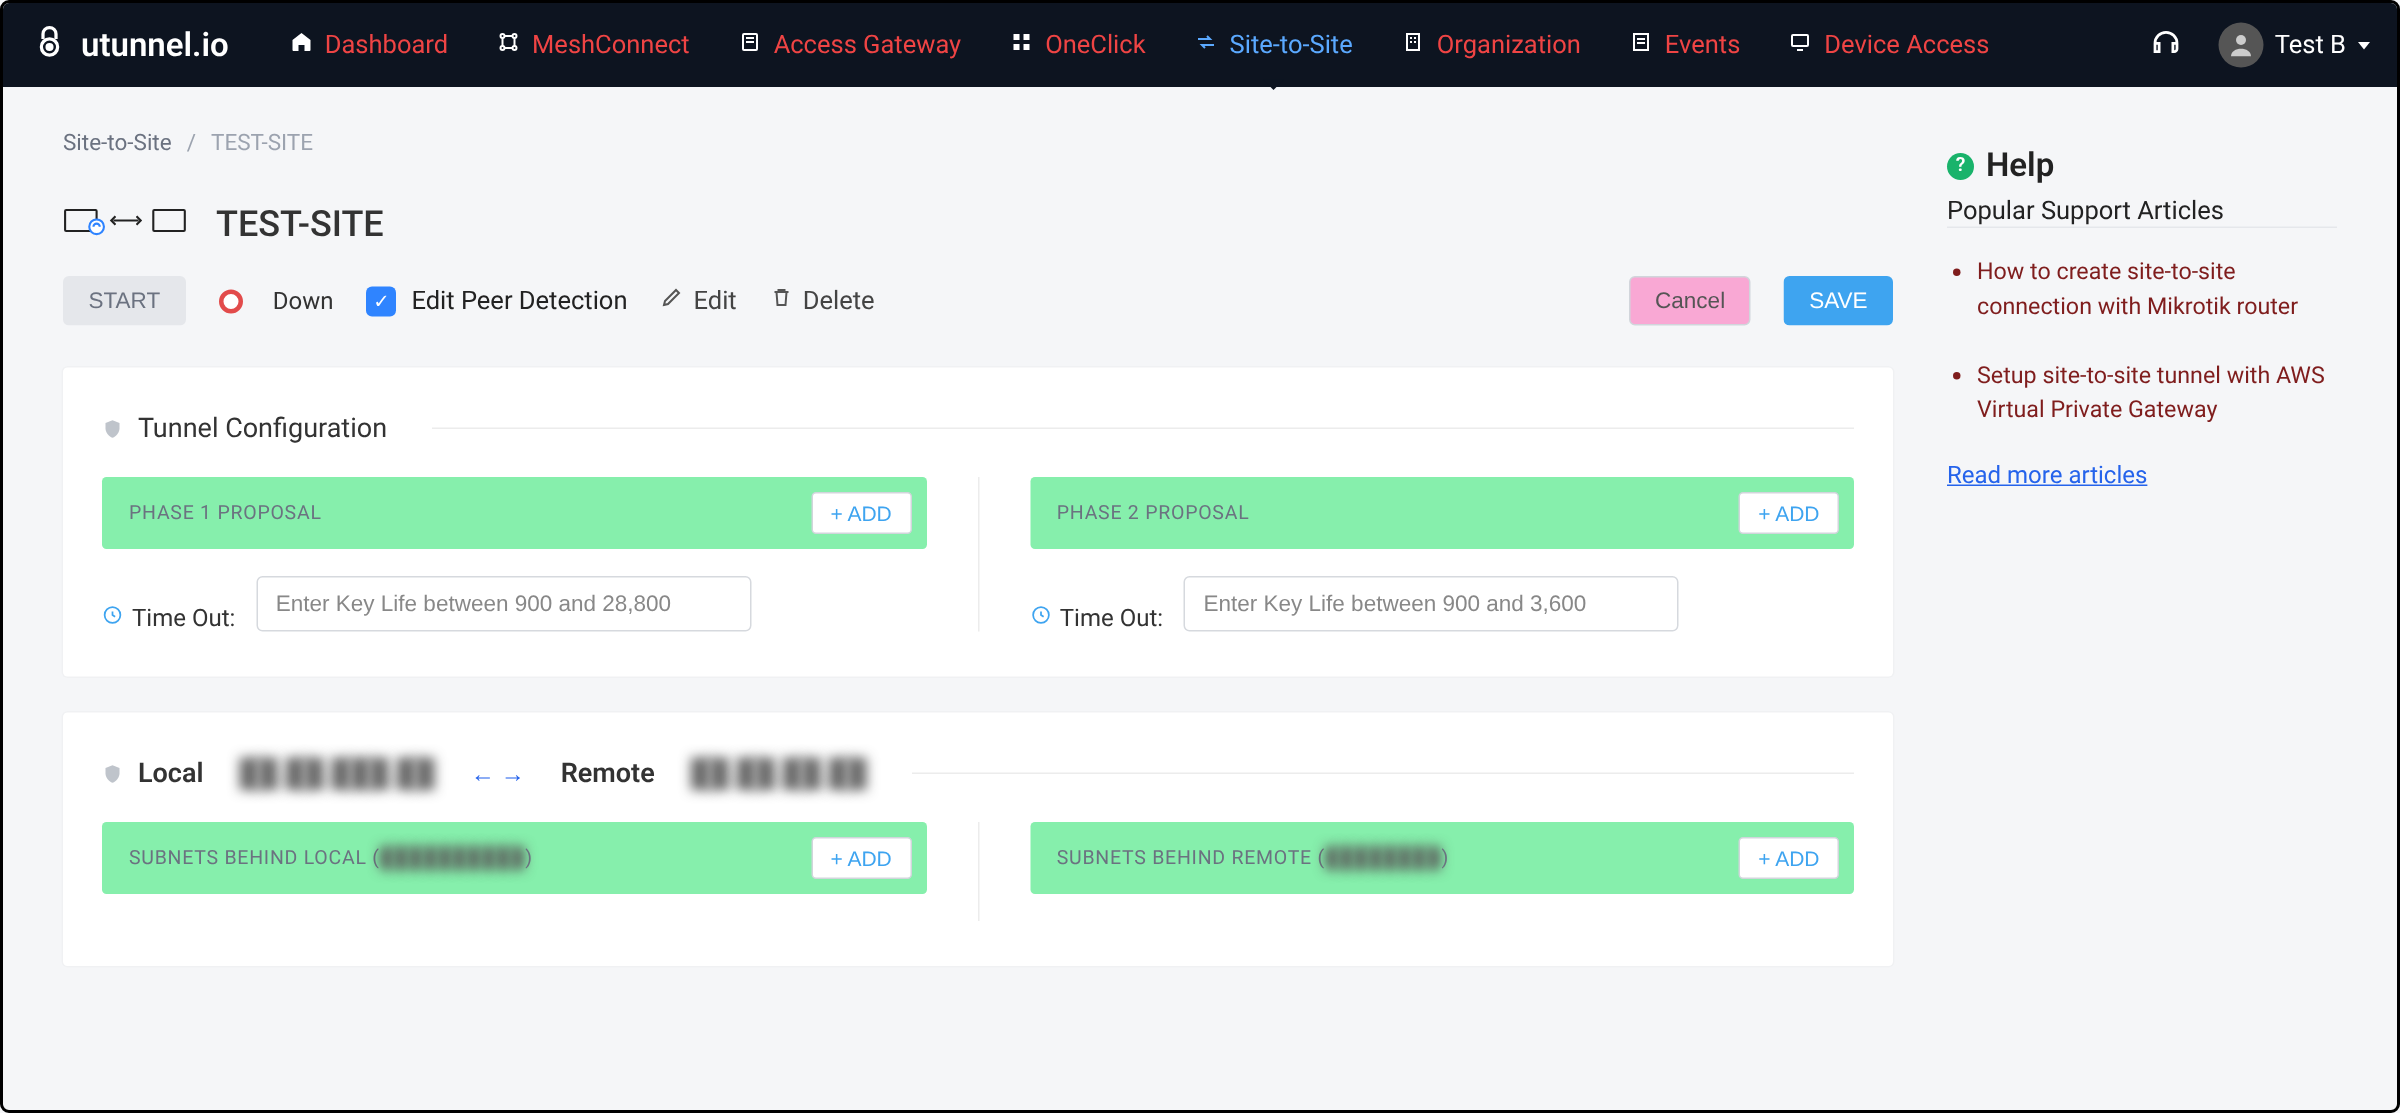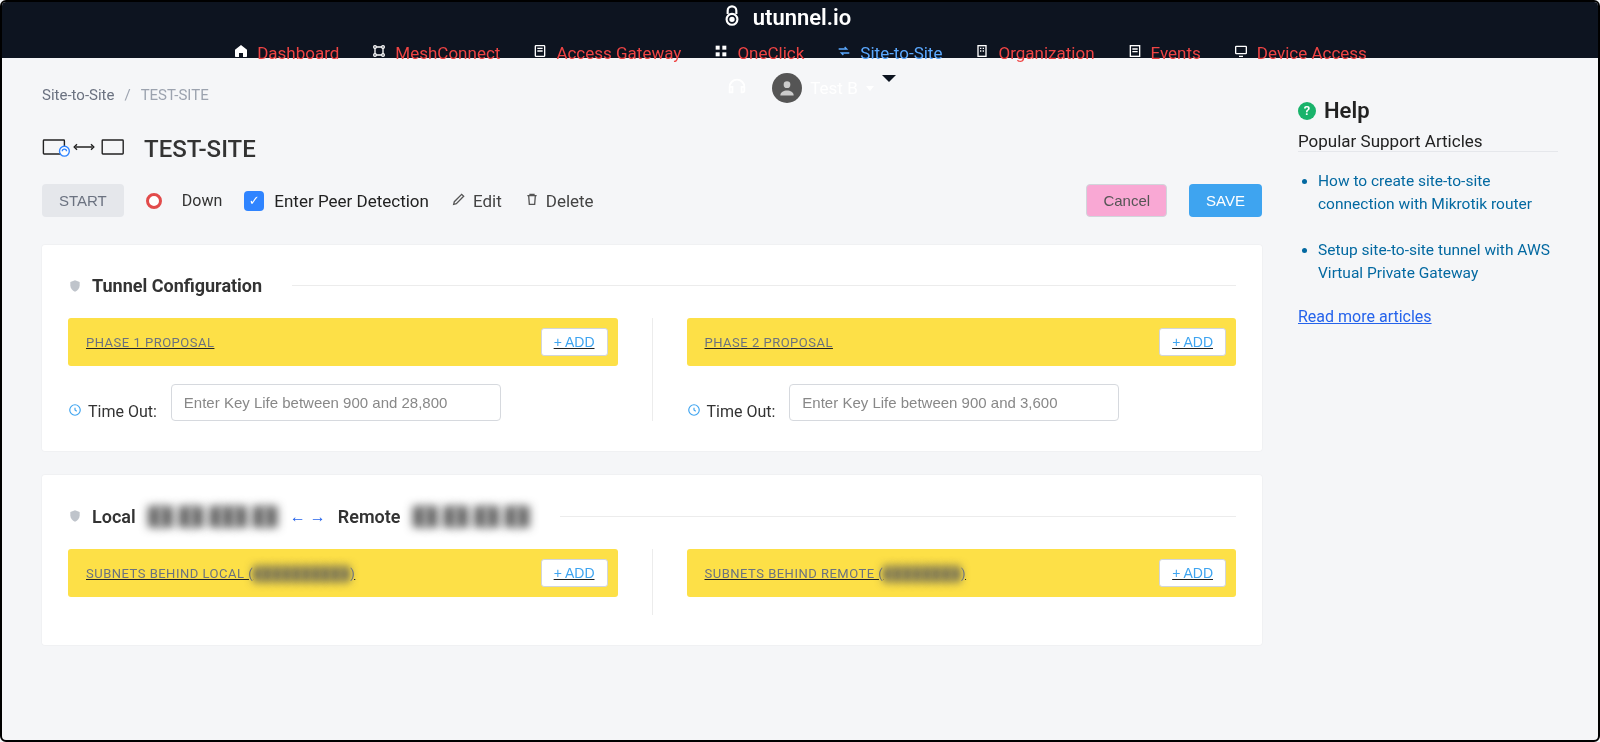--- a/index.html
+++ b/index.html
@@ -1,20 +1,20 @@
 <!DOCTYPE html>
 <html><head>
 <meta charset="utf-8">
 <style>
   * { box-sizing: border-box; margin: 0; padding: 0; }
   html, body { height: 100%; width: 100%; font-family: -apple-system, BlinkMacSystemFont, "Segoe UI", Roboto, Arial, sans-serif; background: #f5f6f8; color: #222; }
   body { border: 2px solid #000; border-radius: 6px; overflow: hidden; }
 
   
-  .topnav { background: #0d1420; color: #fff; height: 56px; display: flex; align-items: center; padding: 0 18px; gap: 10px; flex-direction: column; }
+  .topnav { background: #0d1420; color: #fff; height: 56px; display: flex; align-items: center; padding: 0 18px; gap: 10px; }
   .brand { display: flex; align-items: center; gap: 8px; font-weight: 600; font-size: 22px; margin-right: 30px; }
   .brand svg { width: 26px; height: 26px; }
   .nav-items { display: flex; align-items: center; gap: 32px; flex: 1; }
   .nav-item { display: flex; align-items: center; gap: 8px; font-size: 17px; cursor: pointer; position: relative; color: #ef4444; }
   .nav-item.active { color: #5ba9ff; }
   .nav-item svg { width: 16px; height: 16px; }
   .nav-caret { position: absolute; bottom: -19px; left: 50%; transform: translateX(-50%); width: 0; height: 0; border-left: 7px solid transparent; border-right: 7px solid transparent; border-top: 7px solid #0d1420; }
   .nav-right { display: flex; align-items: center; gap: 24px; }
   .nav-user { display: flex; align-items: center; gap: 8px; cursor: pointer; font-size: 17px; }
   .avatar { width: 30px; height: 30px; background: #555; border-radius: 50%; display: flex; align-items: center; justify-content: center; }
@@ -49,49 +49,49 @@
   .link-action svg { width: 16px; height: 16px; stroke: #555; }
   .spacer { flex: 1; }
   .btn-cancel { background: #f9a8d4; border: 1px solid #d1d5db; color: #555; }
   .btn-save { background: #3ea4f0; color: #fff; }
 
   
   .card { background: #fff; border-radius: 3px; padding: 30px 26px 30px 26px; margin-bottom: 24px; box-shadow: 0 0 0 1px rgba(0,0,0,0.02); }
   .card-header { display: flex; align-items: center; gap: 10px; margin-bottom: 22px; }
   .shield-ico { display: inline-flex; color: #bfc4cb; }
   .shield-ico svg { width: 14px; height: 16px; }
-  .card-title { font-size: 18px; font-weight: 700; color: #333; white-space: nowrap; }
+  .card-title { font-size: 18px; font-weight: 400; color: #333; white-space: nowrap; }
   .rule { flex: 1; height: 1px; background: #ececec; margin-left: 20px; }
 
   .two-col { display: flex; gap: 34px; }
   .col { flex: 1; position: relative; }
   .col + .col { border-left: 1px solid #ececec; padding-left: 34px; }
 
-  .proposal-head { background: #fde047; display: flex; align-items: center; justify-content: space-between; padding: 10px 10px 10px 18px; border-radius: 3px; margin-bottom: 18px; text-decoration: underline; }
+  .proposal-head { background: #86efac; display: flex; align-items: center; justify-content: space-between; padding: 10px 10px 10px 18px; border-radius: 3px; margin-bottom: 18px; }
   .prop-label { color: #6b7280; font-size: 13px; letter-spacing: 0.5px; }
   .btn-add { background: #fff; border: 1px solid #d1d5db; color: #3ea4f0; padding: 5px 12px; font-size: 14px; border-radius: 3px; cursor: pointer; }
 
   .timeout-row { display: flex; align-items: flex-end; gap: 14px; }
   .timeout-row .lbl { display: flex; align-items: center; gap: 6px; font-size: 16px; color: #333; }
   .clock { color: #3ea4f0; }
   .clock svg { width: 14px; height: 14px; }
   .tinput { flex: 0 0 330px; max-width: 340px; border: 1px solid #d6d9de; border-radius: 4px; padding: 9px 12px; font-size: 15px; color: #333; }
   .tinput::placeholder { color: #888; }
 
   
-  .lr-title { display: flex; align-items: center; gap: 12px; font-size: 18px; font-weight: 600; color: #333; text-align: right; }
+  .lr-title { display: flex; align-items: center; gap: 24px; font-size: 18px; font-weight: 600; color: #333; text-align: right; }
   .blur { color: transparent; text-shadow: 0 0 8px rgba(90,90,90,0.9); user-select: none; }
   .lr-arrows { color: #2563eb; font-weight: 700; font-size: 16px; }
 
   
   .help-head { display: flex; align-items: center; gap: 8px; font-size: 22px; font-weight: 600; margin-bottom: 8px; }
   .help-head .q { width: 18px; height: 18px; background: #19b36b; color: #fff; border-radius: 50%; font-size: 13px; display: flex; align-items: center; justify-content: center; }
   .help-sub { font-size: 17px; }
   .hr { height: 1px; background: #e5e7eb; margin-bottom: 18px; }
-  .help-list { list-style: disc; padding-left: 20px; font-size: 15.5px; color: #0369a1; }
+  .help-list { list-style: disc; padding-left: 20px; font-size: 15.5px; color: #7f1d1d; }
   .help-list li { margin-bottom: 22px; line-height: 1.5; }
   .read-more { color: #2563eb; text-decoration: underline; font-size: 16px; cursor: pointer; }
 </style>
 </head>
 <body>
 
 <div class="topnav">
   <div class="brand">
     <span>
       <svg viewBox="0 0 24 24" fill="none" stroke="#fff" stroke-width="2">
@@ -208,21 +208,21 @@
     </div>
 
     <div class="action-row">
       <button class="btn btn-start">START</button>
       <div class="status-down">
         <span class="dot"></span>
         <span>Down</span>
       </div>
       <div class="dpd">
         <span class="checkbox">✓</span>
-        <span>Enter Peer Detection</span>
+        <span>Edit Peer Detection</span>
       </div>
       <div class="link-action">
         <span><svg viewBox="0 0 24 24" fill="none" stroke-width="2">
               <path d="M4 20l4-1 11-11-3-3L5 16z"></path>
             </svg></span>
         <span>Edit</span>
       </div>
       <div class="link-action">
         <span><svg viewBox="0 0 24 24" fill="none" stroke-width="2">
               <path d="M5 7h14M9 7V5h6v2M7 7l1 13h8l1-13"></path>

